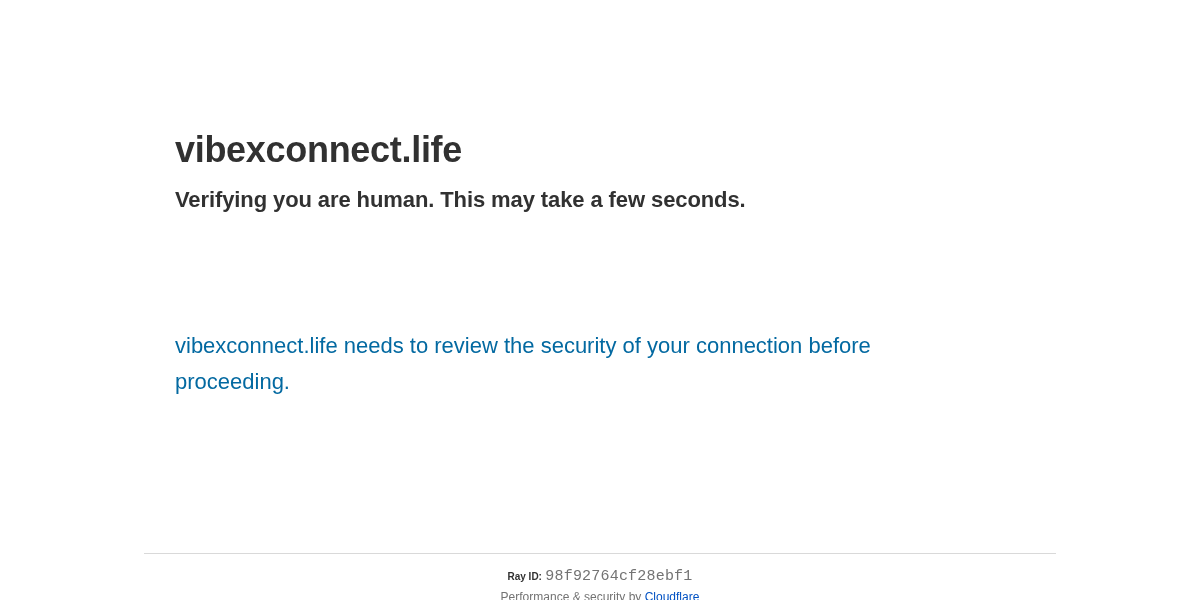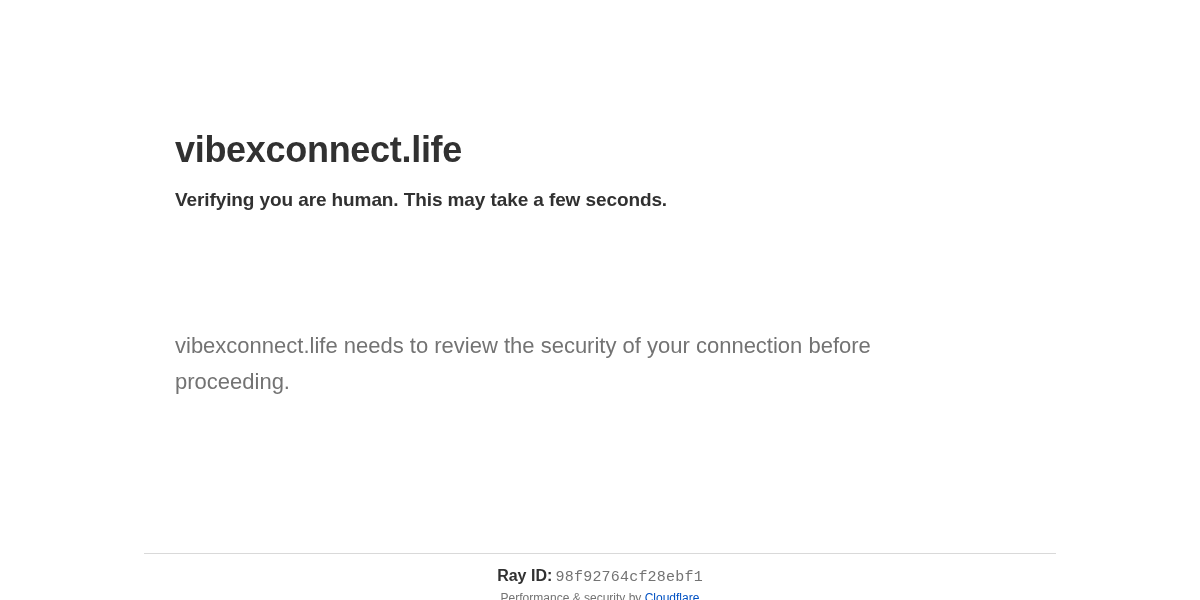--- a/index.html
+++ b/index.html
@@ -39,41 +39,41 @@
     margin: 0;
     font-size: 36px;
     line-height: 44px;
     font-weight: 700;
     color: #313131;
     letter-spacing: -0.3px;
   }
 
   .subtitle {
     margin: 14px 0 0 0;
-    font-size: 19px;
+    font-size: 22px;
     line-height: 28px;
     font-weight: 600;
     color: #313131;
     letter-spacing: -0.1px;
   }
 
   
   .challenge-slot {
     margin-top: 22px;
     width: 300px;
     height: 72px;
   }
 
   .body-copy {
     margin: 20px 0 0 0;
     max-width: 800px;
     font-size: 22px;
     line-height: 36px;
     font-weight: 400;
-    color: #737373;
+    color: #0369a1;
   }
 
   
   .footer {
     position: absolute;
     left: 144px;
     top: 553px;
     width: 912px;
     border-top: 1px solid #d9d9d9;
     padding-top: 14px;
@@ -82,21 +82,21 @@
 
   .footer-line {
     font-size: 12px;
     line-height: 16px;
     color: #313131;
   }
 
   .ray-label {
     font-family: "Liberation Sans", sans-serif;
     font-weight: 700;
-    font-size: 16px;
+    font-size: 10px;
     color: #313131;
   }
 
   .ray-value {
     font-family: "Liberation Mono", monospace;
     font-size: 15px;
     color: #737373;
     letter-spacing: 0.2px;
   }
 

